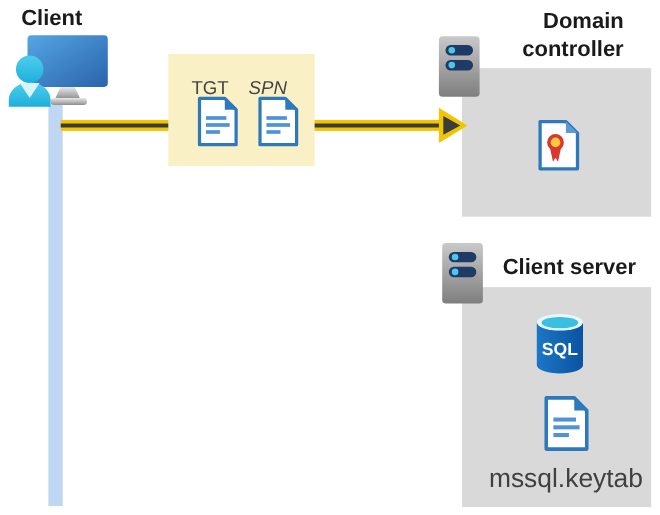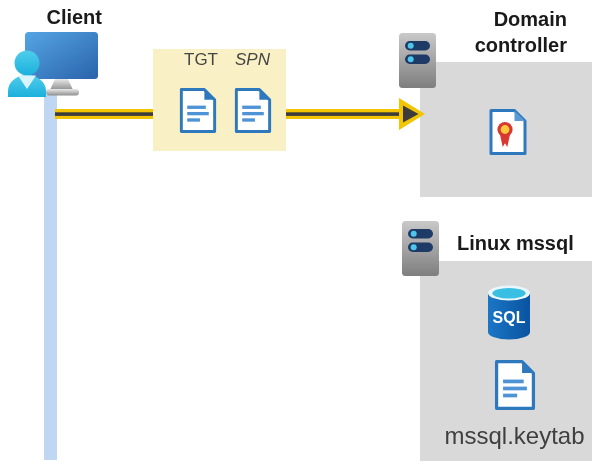--- a/index.html
+++ b/index.html
@@ -1,25 +1,25 @@
 <!DOCTYPE html>
 <html><head>
 <meta charset="utf-8">
 <style>
   html,body{margin:0;padding:0;background:#ffffff;}
   body{width:600px;height:468px;position:relative;overflow:hidden;
        font-family:"Liberation Sans",sans-serif;}
   .abs{position:absolute;}
   .heading{font-weight:bold;font-size:20px;line-height:26px;color:#1a1a1a;}
-  #client-label{left:24px;top:4px;width:78px;text-align:right;}
+  #client-label{left:8px;top:4px;width:78px;text-align:center;}
   #timeline{left:44px;top:95px;width:13px;height:365px;background:#bfd7f3;}
   #client-icon{left:2px;top:30px;}
   #arrow{left:55px;top:96px;}
   #ticket-box{left:153px;top:49px;width:133px;height:102px;background:#faf0c5;}
-  .ticket-label{position:absolute;top:1px;width:44px;text-align:right;
+  .ticket-label{position:absolute;top:21px;width:44px;text-align:left;
       font-size:17px;color:#454545;}
   #tgt-label{left:21px;}
   #spn-label{left:73px;font-style:italic;}
   .ticket-doc{position:absolute;top:38px;}
   #tgt-doc{left:25px;}
   #spn-doc{left:80px;}
   .server-box{background:#d9d9d9;width:172px;left:420px;}
   #dc-box{top:62px;height:135px;}
   #linux-box{top:261px;height:200px;}
   #dc-server-icon{left:398px;top:32px;}
@@ -97,21 +97,21 @@
   <path d="M26.5,2.5 L37,13 H26.5 Z" fill="#5b9bd5"></path>
   <path d="M12,26.5 L14.7,39 L17,35.3 L19.3,39 L22,26.5 Z" fill="#d93831"></path>
   <circle cx="17" cy="21.5" r="7.6" fill="#d93831"></circle>
   <circle cx="17" cy="21.5" r="4.4" fill="#ffc83d"></circle>
 </svg>
 
 <div class="abs server-box" id="linux-box"></div>
 <svg class="abs" id="linux-server-icon" width="39" height="57" viewBox="0 0 39 57">
   <use href="#sym-server"></use>
 </svg>
-<div class="abs heading" id="linux-label">Linux mssql</div>
+<div class="abs heading" id="linux-label">Client server</div>
 <svg class="abs" id="sql-icon" width="46" height="57" viewBox="0 0 46 57">
   <path d="M2,9 v39 a21,7.5 0 0 0 42,0 V9 Z" fill="url(#gCyl)"></path>
   <ellipse cx="23" cy="9" rx="21" ry="7.5" fill="#e9f7fc"></ellipse>
   <ellipse cx="23" cy="9.3" rx="16.6" ry="5.2" fill="#38bfe2"></ellipse>
   <text x="23" y="38.5" text-anchor="middle" font-size="16" font-weight="bold" fill="#ffffff" font-family="&quot;Liberation Sans&quot;,sans-serif">SQL</text>
 </svg>
 <svg class="abs" id="keytab-doc" width="44" height="52" viewBox="0 0 40 48">
   <use href="#sym-doc"></use>
 </svg>
 <div class="abs" id="keytab-label">mssql.keytab</div>

